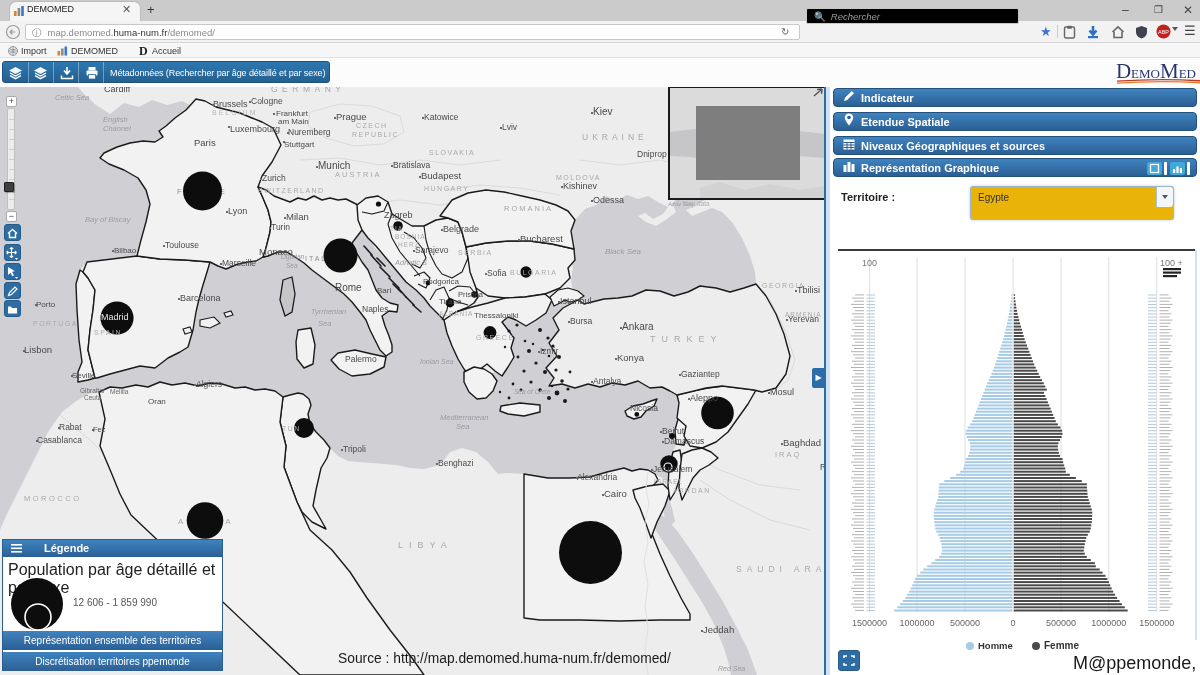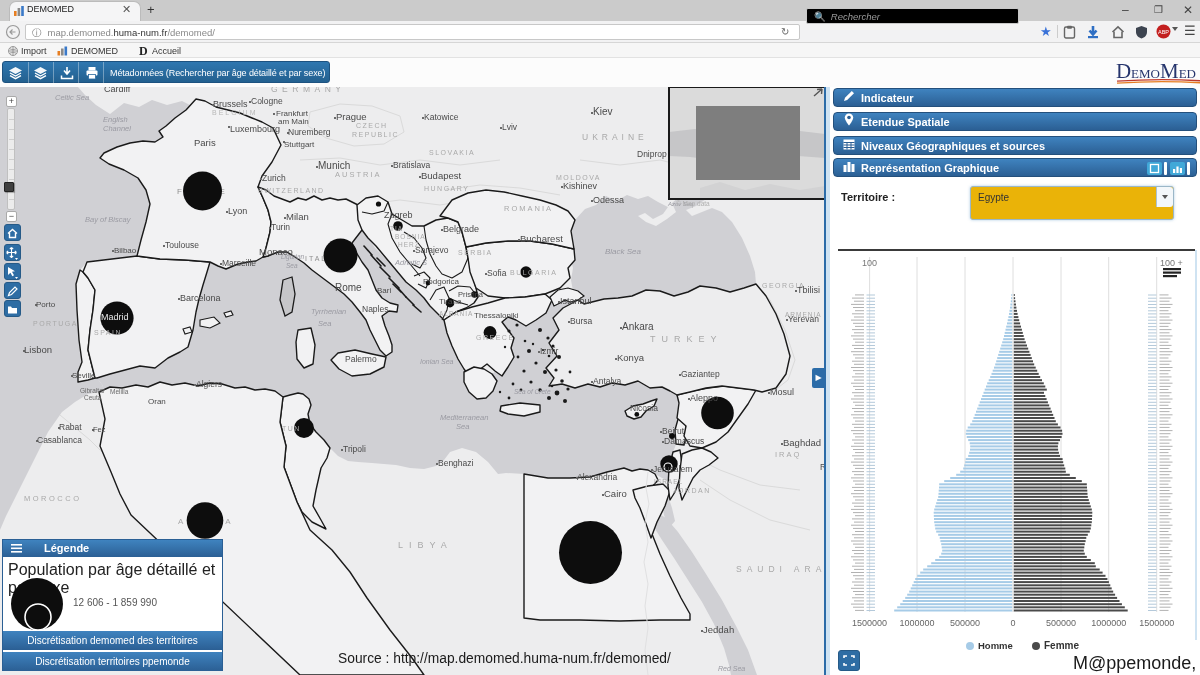--- a/index.html
+++ b/index.html
@@ -1163,21 +1163,21 @@
           <rect y="0" width="11" height="1.6" fill="#fff"></rect>
           <rect y="3.5" width="11" height="1.6" fill="#fff"></rect>
           <rect y="7" width="11" height="1.6" fill="#fff"></rect>
         </svg><span style="margin-left:41px">Légende</span></div>
 <div id="legtitle">Population par âge détaillé et par sexe</div>
 <svg style="position:absolute;left:3px;top:30px" width="64" height="60" viewBox="0 0 64 60">
         <circle cx="31" cy="34" r="26" fill="#0d0d0d"></circle>
         <circle cx="32" cy="47" r="13" fill="#0d0d0d" stroke="#fff" stroke-width="1.6"></circle>
       </svg>
 <div id="legval">12 606 - 1 859 990</div>
-<div class="legbtn" style="top:90px">Discrétisation demomed des territoires</div>
+<div class="legbtn" style="top:90px">Représentation ensemble des territoires</div>
 <div class="legbtn" style="top:111px">Discrétisation territoires ppemonde</div>
 </div>
 
 <div id="zplus" style="top:96px">+</div>
 <div id="ztrack"></div>
     <div id="ztick"></div>
 <div id="zhandle"></div>
 <div id="zminus" style="top:211px">−</div>
 <div class="mapbtn" style="top:224px"><svg width="11" height="11" viewBox="0 0 11 11" style="margin-top:3px">
         <path d="M1 5.5L5.5 1.5 10 5.5M2.5 5v4.5h6V5" stroke="#fff" stroke-width="1.4" fill="none"></path>

